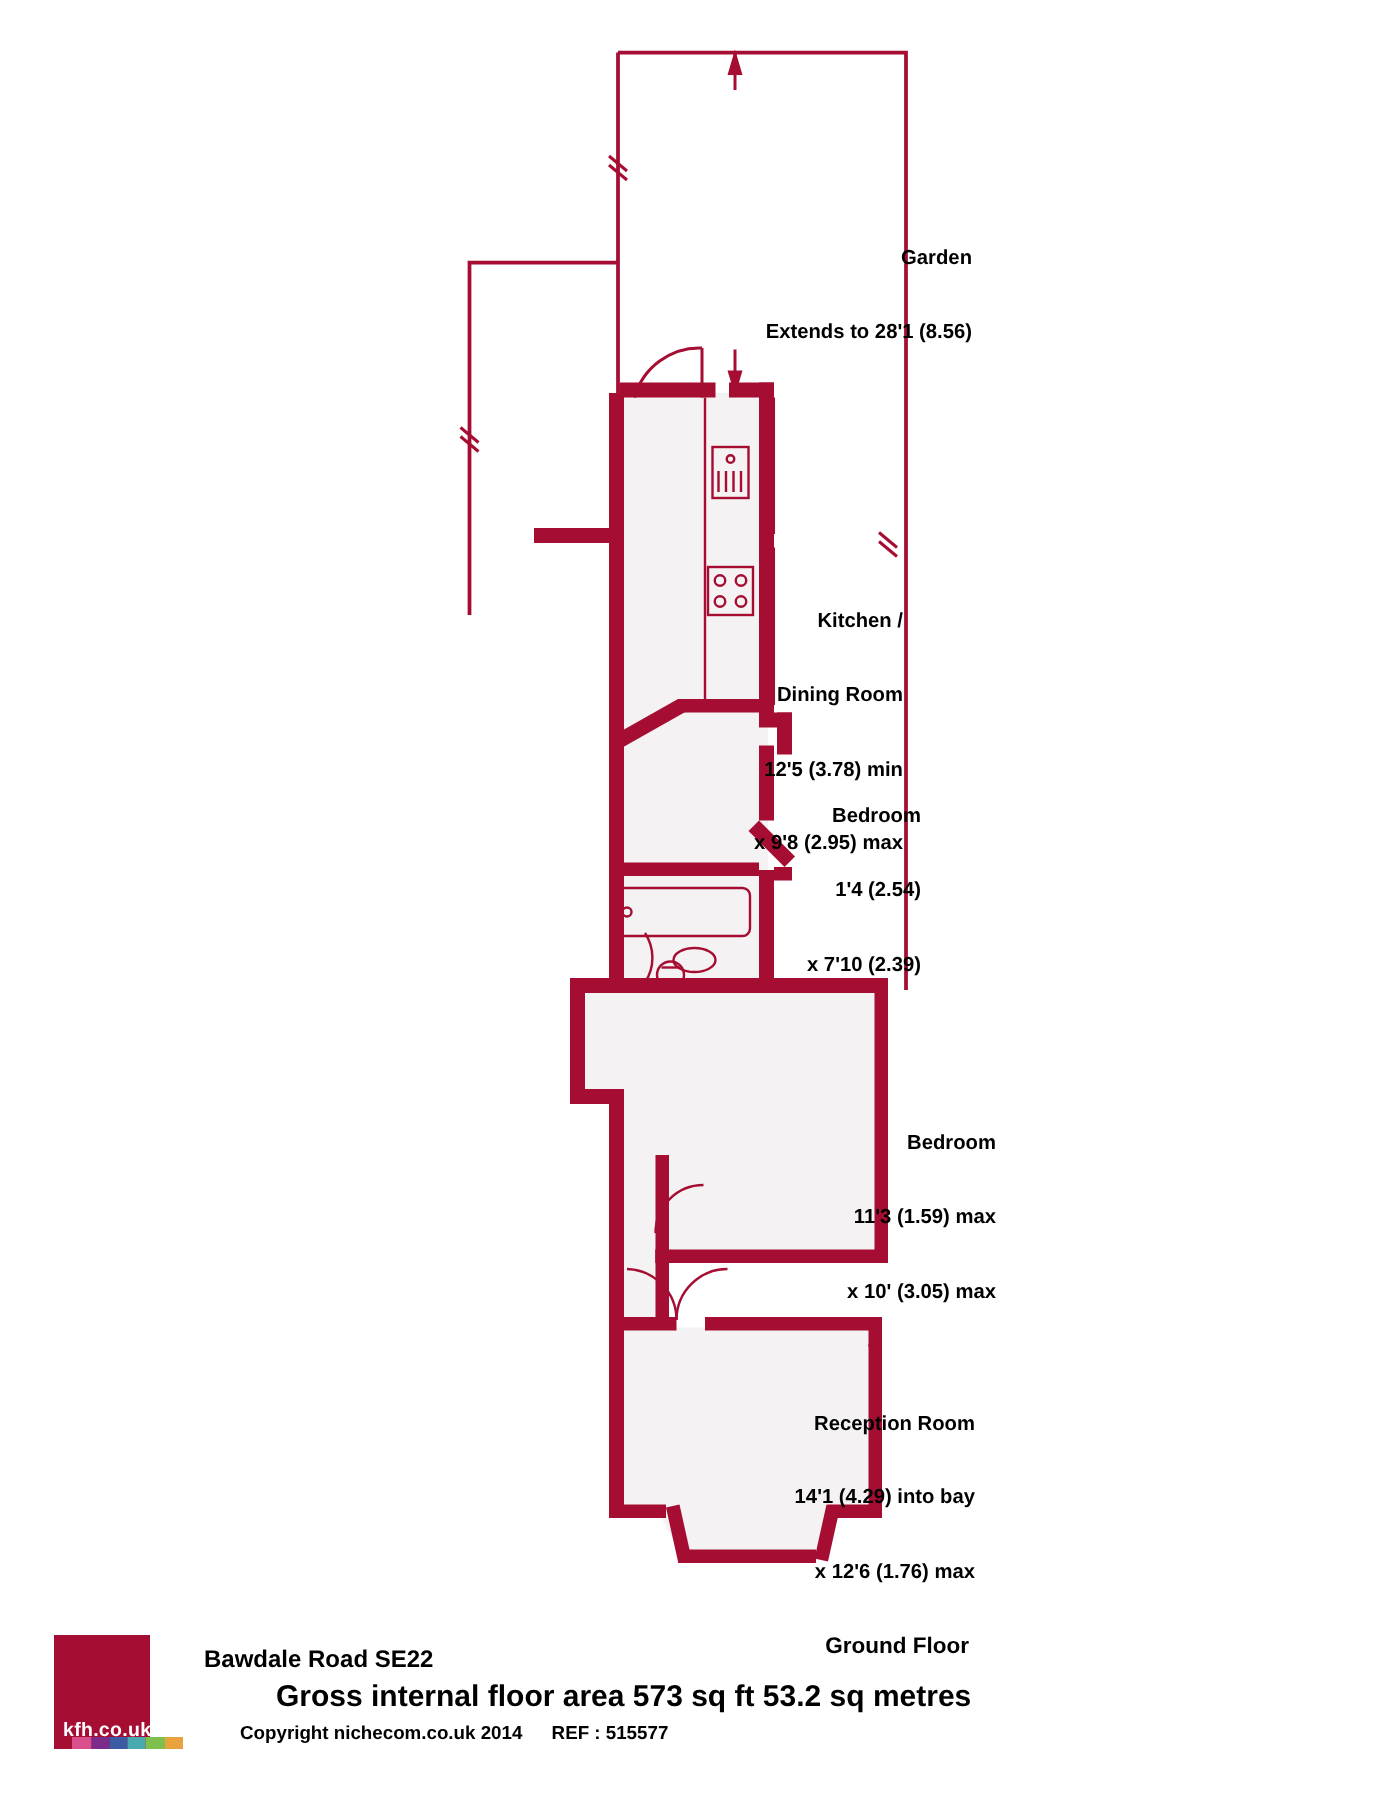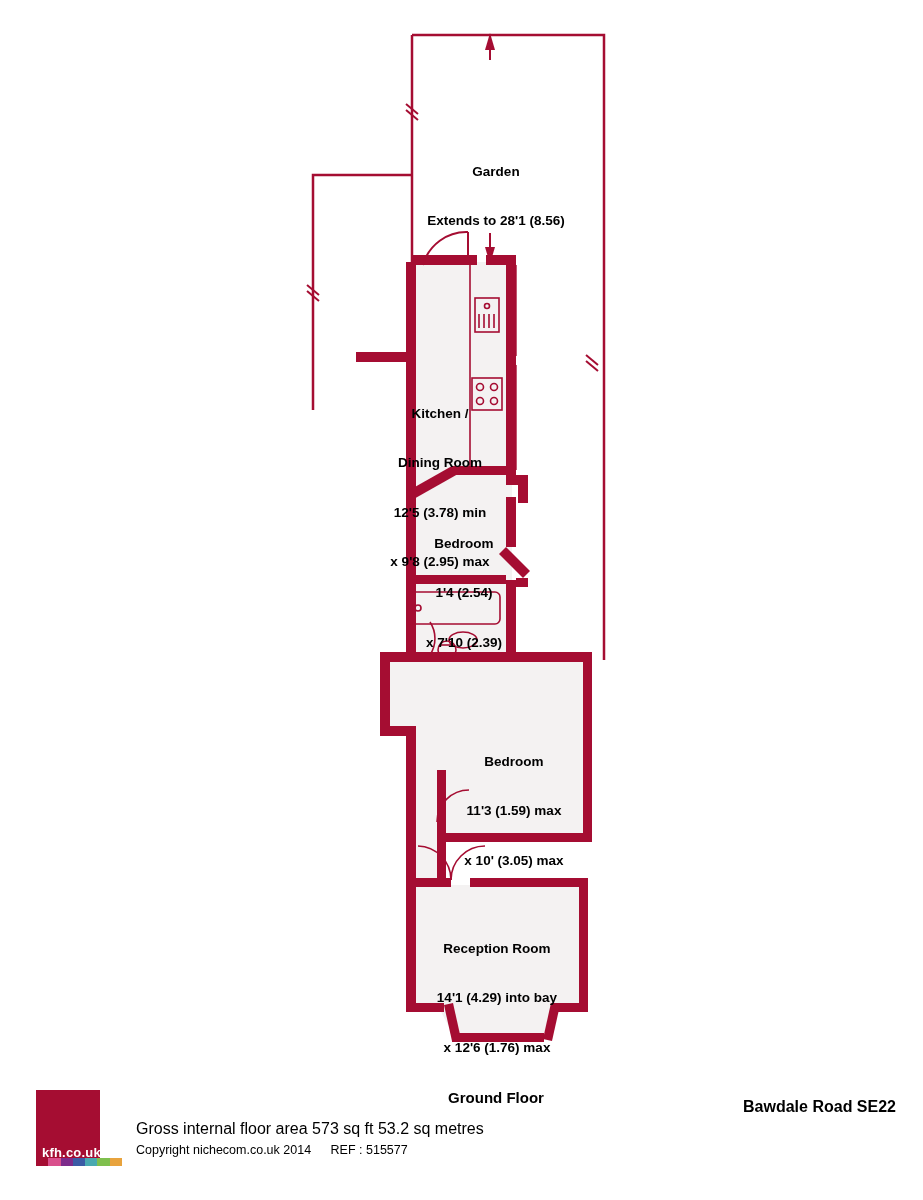--- a/index.html
+++ b/index.html
@@ -22,25 +22,26 @@
     height: 1200px;
   }
   svg.plan {
     position: absolute;
     left: 0; top: 0;
     width: 923px;
     height: 1200px;
   }
   .label {
     position: absolute;
-    text-align: center;
+    text-align: right;
     font-weight: bold;
     line-height: 1.22;
     white-space: pre;
     color: #000;
+    margin-left: 44px;
   }
   .label .line {
     display: block;
   }
   .lbl-garden { font-size: 13.5px; }
   .lbl-kitchen { font-size: 13.5px; }
   .lbl-bed1 { font-size: 13.5px; }
   .lbl-bed2 { font-size: 13.5px; }
   .lbl-recep { font-size: 13.5px; }
   .lbl-floor { font-size: 15px; }
@@ -82,30 +83,31 @@
   #footer-text {
     position: absolute;
     left: 100px;
     top: 8px;
     width: 760px;
   }
   #addr-line {
     font-size: 16px;
     font-weight: bold;
     margin-bottom: 4px;
-    text-align: right;
   }
   #area-line {
-    font-size: 16px;
-    font-weight: normal;
+    font-size: 20px;
+    font-weight: bold;
     margin-bottom: 5px;
+    margin-left: 48px;
   }
   #copy-line {
     font-size: 12.5px;
-    font-weight: normal;
+    font-weight: bold;
+    margin-left: 24px;
   }
   #copy-line .ref { margin-left: 16px; }
 </style>
 </head>
 <body>
 
 <div id="floorplan-root">
 
   <svg class="plan" viewBox="0 0 923 1200">
     <g>

